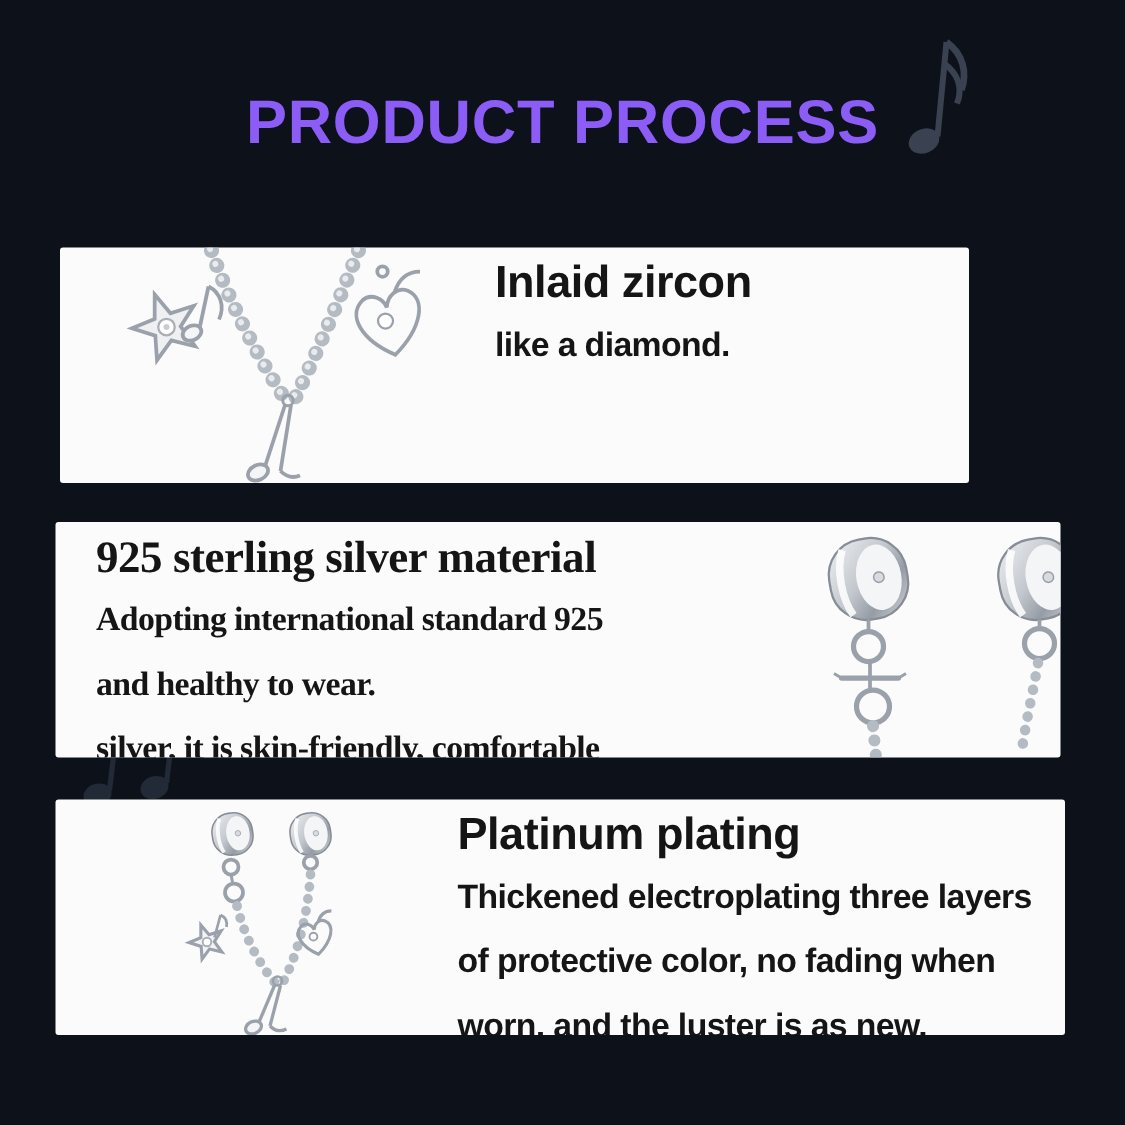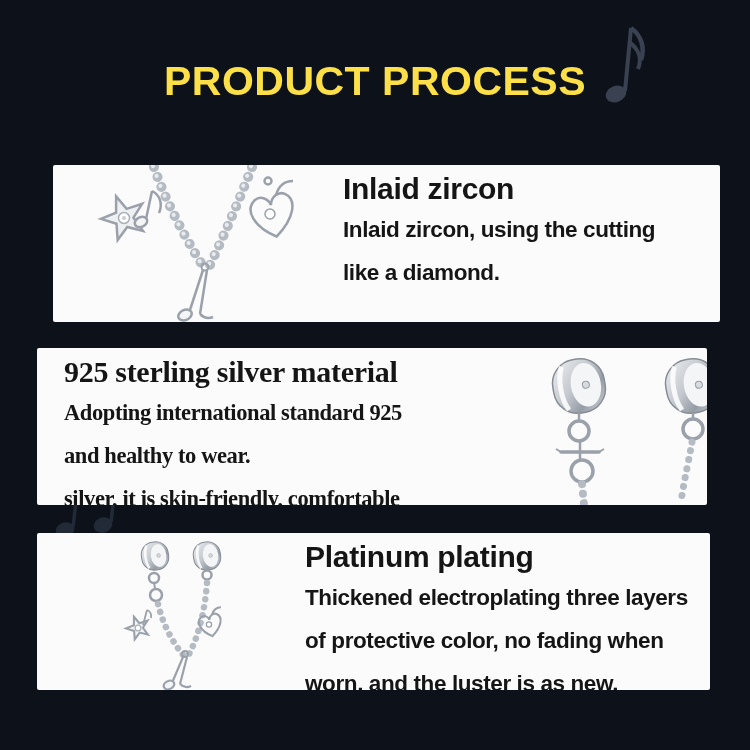--- a/index.html
+++ b/index.html
@@ -3,29 +3,29 @@
 <meta charset="utf-8">
 <style>
   html,body{margin:0;padding:0;background:#0d121a;}
   #page-root{
     position:relative;width:750px;height:750px;overflow:hidden;
     background:#0d121a;
     font-family:"Liberation Sans","DejaVu Sans",sans-serif;
   }
   .page-title{
     position:absolute;left:0;top:58px;width:100%;
-    text-align:center;color:#fde047;font-size:41px;font-weight:bold;
+    text-align:center;color:#8b5cf6;font-size:41px;font-weight:bold;
     letter-spacing:.5px;z-index:2;
   }
   .decor{position:absolute;z-index:0;}
   .panel{
     position:absolute;background:#fbfbfb;border-radius:2px;z-index:1;
     overflow:hidden;color:#151515;
   }
-  #panel-1{left:40px;top:165px;width:667px;height:157px;margin-left:13px;}
+  #panel-1{left:40px;top:165px;width:606px;height:157px;}
   #panel-2{left:37px;top:348px;width:670px;height:157px;}
   #panel-3{left:37px;top:533px;width:673px;height:157px;}
   .panel .photo{position:absolute;}
   #panel-1 .photo{left:0;top:0;}
   #panel-2 .photo{left:440px;top:0;}
   #panel-3 .photo{left:0;top:0;}
   .textblock{position:absolute;top:4px;}
   #panel-1 .textblock{left:290px;}
   #panel-2 .textblock{left:27px;font-family:Liberation Serif, serif;}
   #panel-3 .textblock{left:230px;margin-left:38px;}
@@ -112,21 +112,20 @@
         <g stroke="#9ba1aa" fill="none" stroke-width="2.5">
           <path d="M150,105 L136,148"></path>
           <path d="M154,105 L147,149"></path>
           <ellipse cx="132" cy="150" rx="7" ry="5" transform="rotate(-25 132 150)" fill="#f4f5f7"></ellipse>
           <path d="M147,149 q6,6 13,3"></path>
         </g>
       </svg>
     </div>
     <div class="textblock">
       <div class="panel-heading">Inlaid zircon</div>
-      <div class="panel-line">Inlaid zircon, using the cutting</div>
       <div class="panel-line">like a diamond.</div>
     </div>
   </div>
 
   <div class="panel" id="panel-2">
     <div class="textblock">
       <div class="panel-heading">925 sterling silver material</div>
       <div class="panel-line">Adopting international standard 925</div>
       <div class="panel-line">and healthy to wear.</div>
       <div class="panel-line">silver, it is skin-friendly, comfortable</div>

